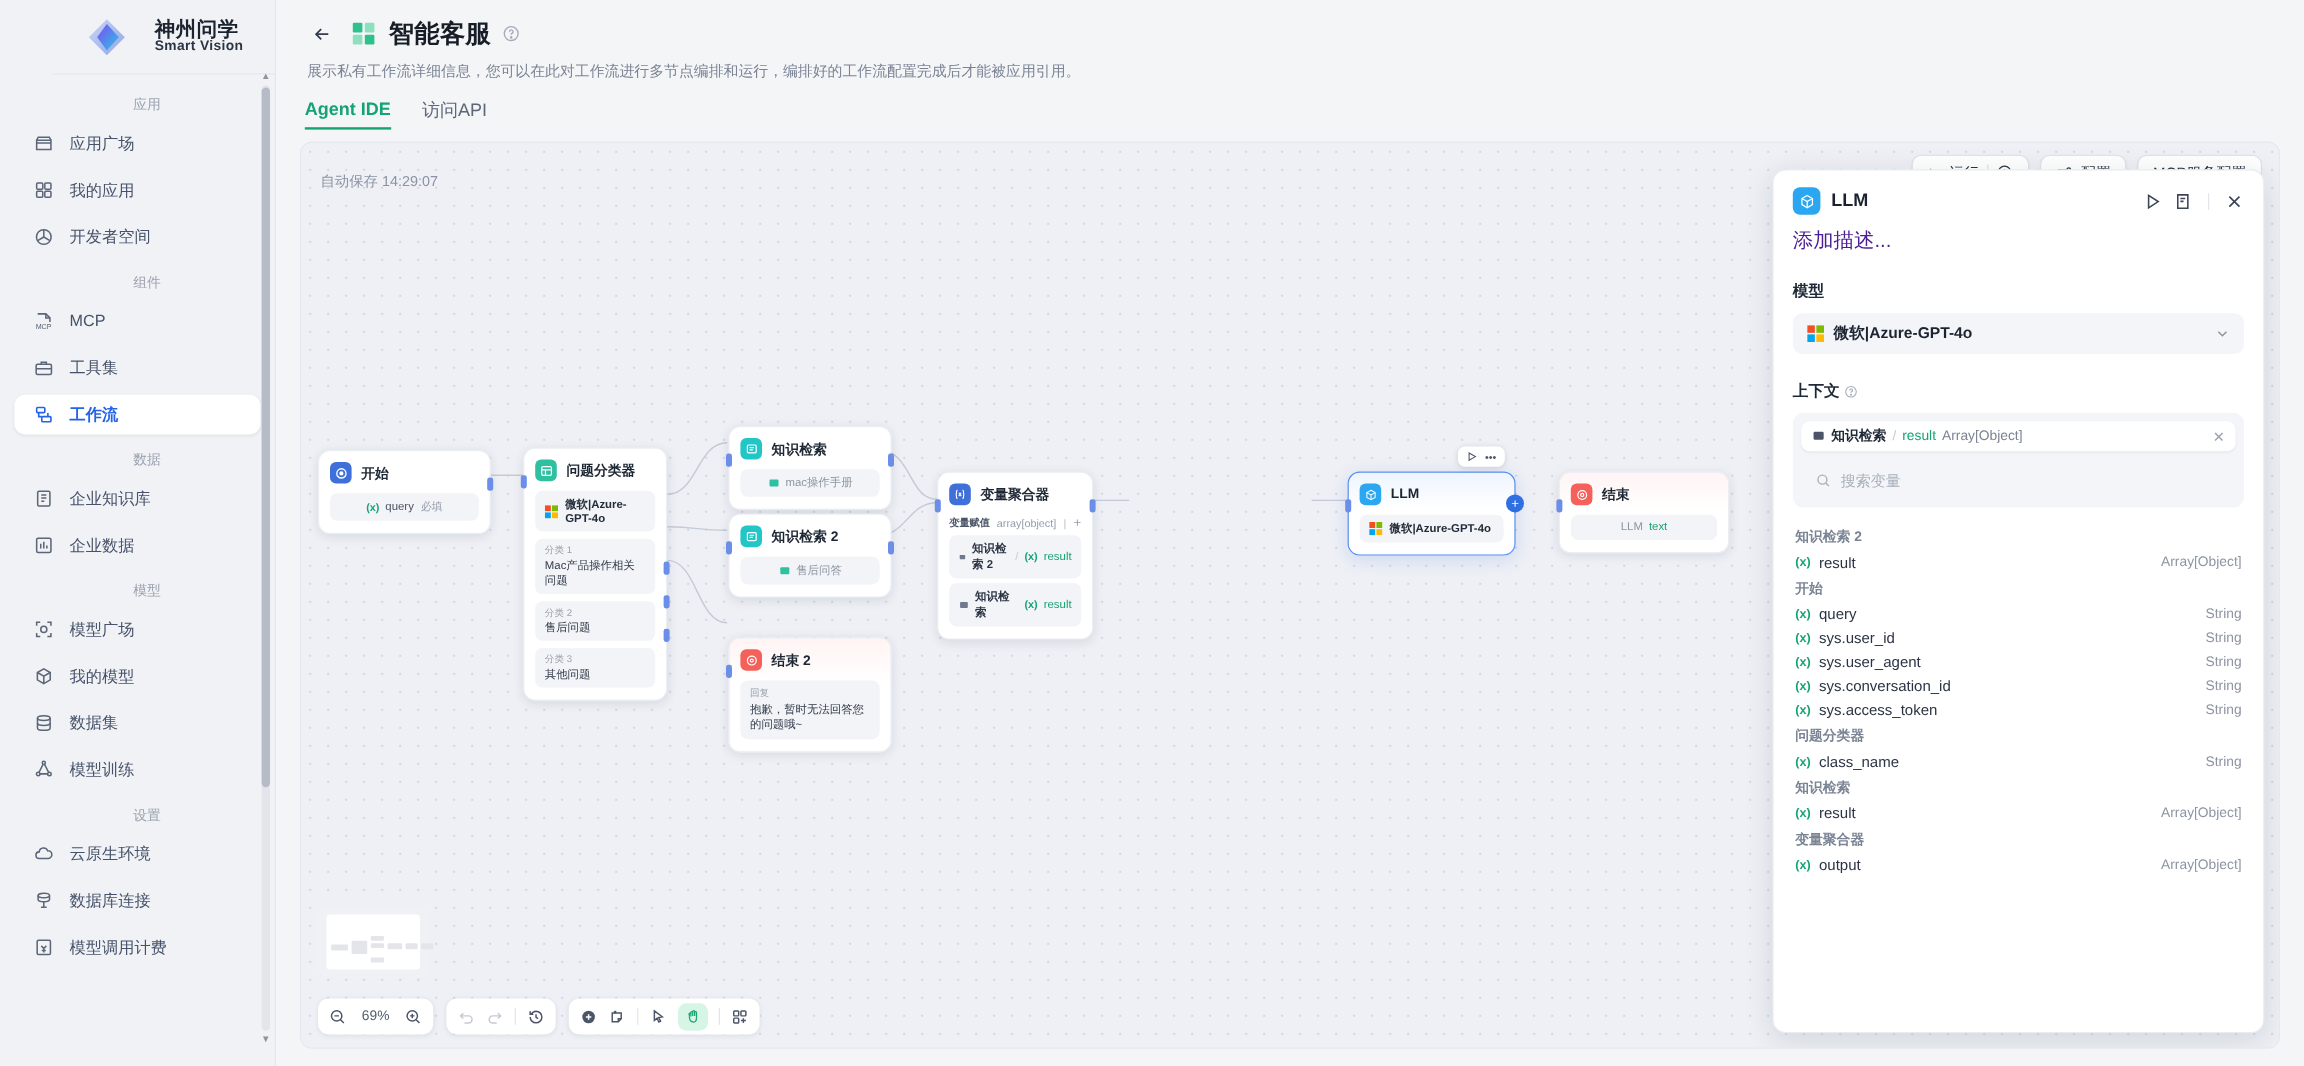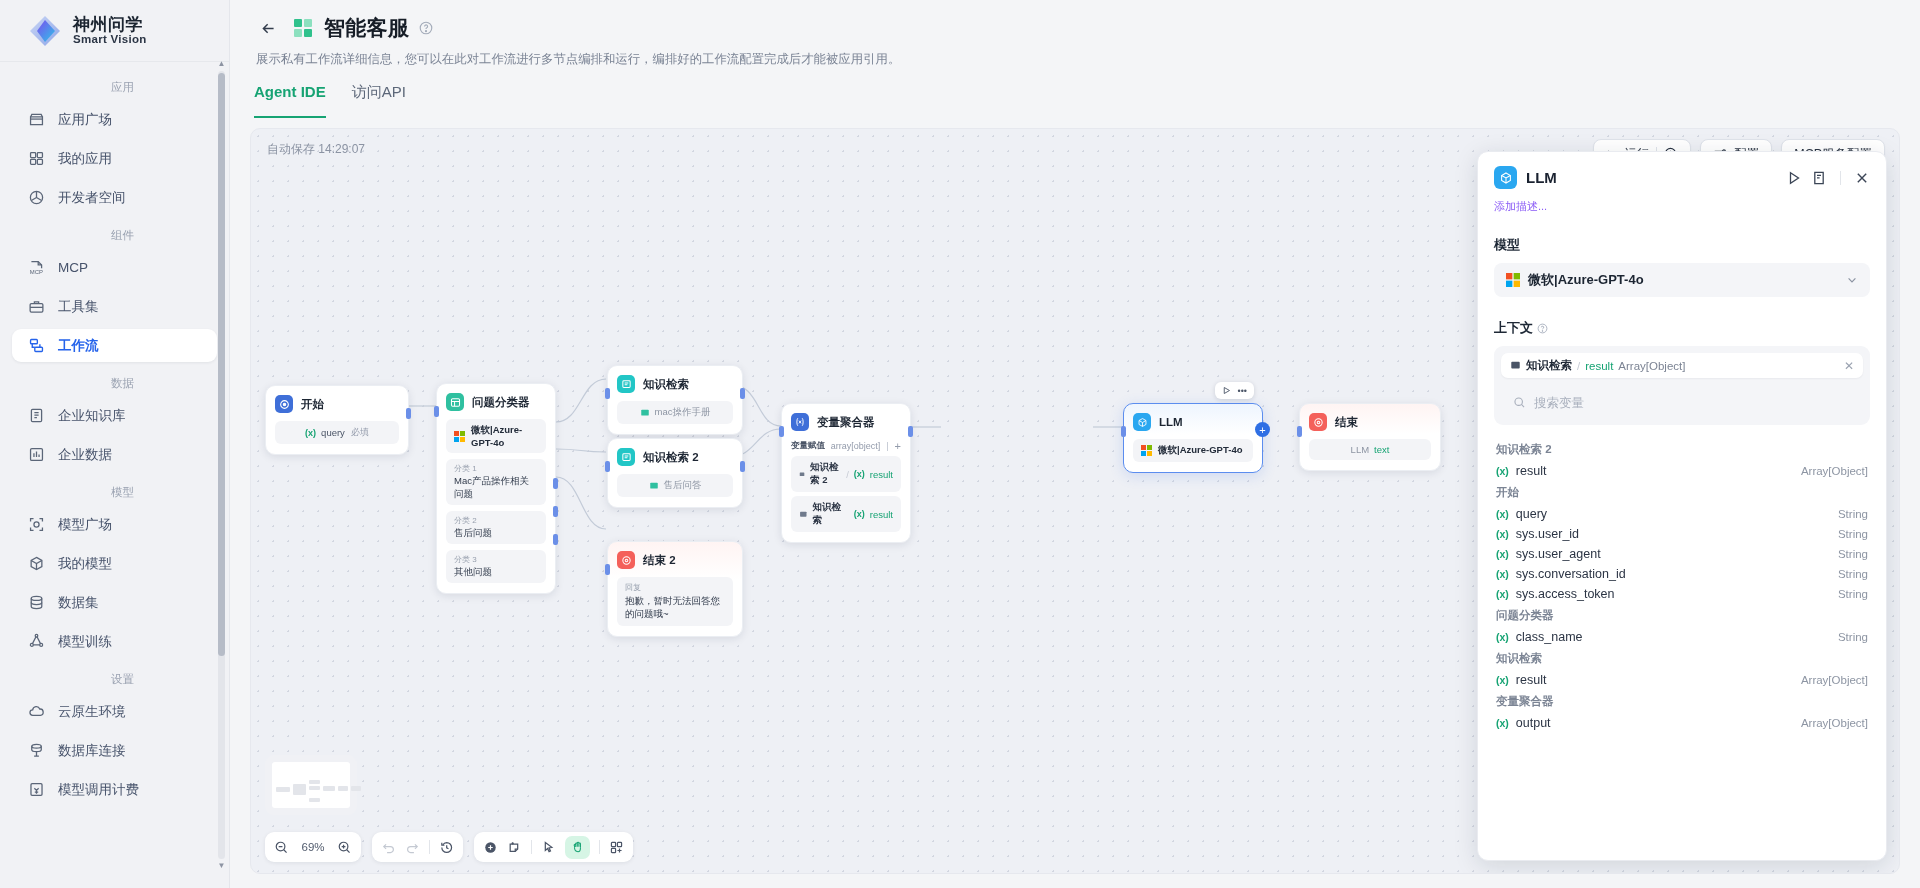--- a/index.html
+++ b/index.html
@@ -11,22 +11,22 @@
   }
   .app { display: flex; width: 1920px; height: 888px; }
 
   
   .sidebar {
     width: 230px; height: 888px; background: #f1f2f5;
     border-right: 1px solid #e4e6eb; position: relative;
     display: flex; flex-direction: column; flex: 0 0 230px;
   }
   .brand {
-    height: 62px; display: flex; align-items: center; gap: 11px;
-    padding: 0 0 0 28px; border-bottom: 1px solid #e6e8ec; background: #f1f2f5;
+    height: 62px; display: flex; align-items: center; gap: 23px;
+    padding: 0 0 0 28px; border-bottom: 1px solid #e6e8ec; background: #f1f2f5; margin-left: 44px;
   }
   .brand-logo { width: 34px; height: 34px; flex: 0 0 34px; }
   .brand-text { display: flex; flex-direction: column; line-height: 1.05; }
   .brand-cn { font-size: 17px; font-weight: 700; color: #1b2430; letter-spacing: .5px; }
   .brand-en { font-size: 11.5px; font-weight: 600; color: #2b3545; letter-spacing: .3px; }
 
   .nav-scroll {
     flex: 1; overflow: hidden; padding: 18px 12px 0 12px; position: relative;
   }
   .nav-group-label {
@@ -59,32 +59,32 @@
   .back-btn {
     width: 28px; height: 28px; border-radius: 7px; display: flex;
     align-items: center; justify-content: center; cursor: pointer; color: #333d4d;
   }
   .app-chip { width: 22px; height: 22px; flex: 0 0 22px; }
   .page-title { font-size: 21px; font-weight: 700; color: #161d27; letter-spacing: .3px; }
   .help-ic { width: 14px; height: 14px; color: #a4acba; }
   .page-desc { font-size: 12.4px; color: #7b8495; margin: 9px 0 0 2px; }
 
   .tabs { display: flex; gap: 26px; padding: 15px 24px 0 24px; }
-  .tab { font-size: 15px; color: #5c6779; padding-bottom: 16px; cursor: pointer; }
+  .tab { font-size: 15px; color: #5c6779; padding-bottom: 6px; cursor: pointer; }
   .tab.active { color: #16a373; font-weight: 700; border-bottom: 2.5px solid #16a373; }
 
   
   .canvas-wrap {
     flex: 1; margin: 10px 20px 14px 20px; border-radius: 10px; position: relative;
     background-color: #eef0f5;
     background-image: radial-gradient(#d2d6e0 1px, transparent 1px);
     background-size: 15px 15px;
     border: 1px solid #e6e8ee; overflow: hidden;
   }
-  .autosave { position: absolute; left: 16px; top: 12px; font-size: 12px; color: #8b93a3; }
+  .autosave { position: absolute; left: 16px; top: 24px; font-size: 12px; color: #8b93a3; }
   .canvas-toolbar { position: absolute; right: 14px; top: 10px; display: flex; gap: 9px; }
   .tb-btn {
     background: #fff; border: 1px solid #dfe3ea; border-radius: 8px; height: 30px;
     display: flex; align-items: center; gap: 7px; padding: 0 12px;
     font-size: 12.5px; color: #2b3444; cursor: pointer; box-shadow: 0 1px 2px rgba(16,24,40,.04);
   }
   .tb-sep { width: 1px; height: 14px; background: #dfe3ea; }
 
   
   .node {
@@ -145,21 +145,21 @@
   .rpanel {
     position: absolute; right: 20px; top: 200px; width: 410px; bottom: 14px;
     background: #fff; border-radius: 11px; box-shadow: 0 5px 24px rgba(18,28,48,.13);
     border: 1px solid #e9ebf0; display: flex; flex-direction: column; overflow: hidden;
   }
   .rp-head { display: flex; align-items: center; padding: 14px 16px 0 16px; gap: 9px; }
   .rp-ico { width: 23px; height: 23px; border-radius: 6px; background: #2aa7f0; display: flex; align-items: center; justify-content: center; flex: 0 0 23px; }
   .rp-title { font-size: 15px; font-weight: 700; color: #1a2230; flex: 1; }
   .rp-act { width: 16px; height: 16px; color: #3b4556; cursor: pointer; }
   .rp-sep { width: 1px; height: 14px; background: #e2e5ea; margin: 0 4px; }
-  .rp-desc { padding: 10px 0 0 16px; font-size: 11px; color: #8b5cf6; }
+  .rp-desc { padding: 10px 0 0 16px; font-size: 17px; color: #4c1d95; }
   .rp-body { padding: 0 16px; overflow: hidden; flex: 1; display: flex; flex-direction: column; }
   .rp-label { font-size: 13px; font-weight: 700; color: #1e2836; margin: 22px 0 9px 0; display: flex; align-items: center; gap: 4px; }
   .rp-select {
     background: #f4f5f8; border-radius: 8px; height: 34px; display: flex; align-items: center;
     padding: 0 12px; gap: 8px; cursor: pointer;
   }
   .rp-select .name { font-size: 13px; color: #1c2532; font-weight: 600; flex: 1; }
   .chev { width: 12px; height: 12px; color: #8b93a2; }
   .ctx-box { background: #f4f5f8; border-radius: 9px; padding: 7px; }
   .ctx-chip {

